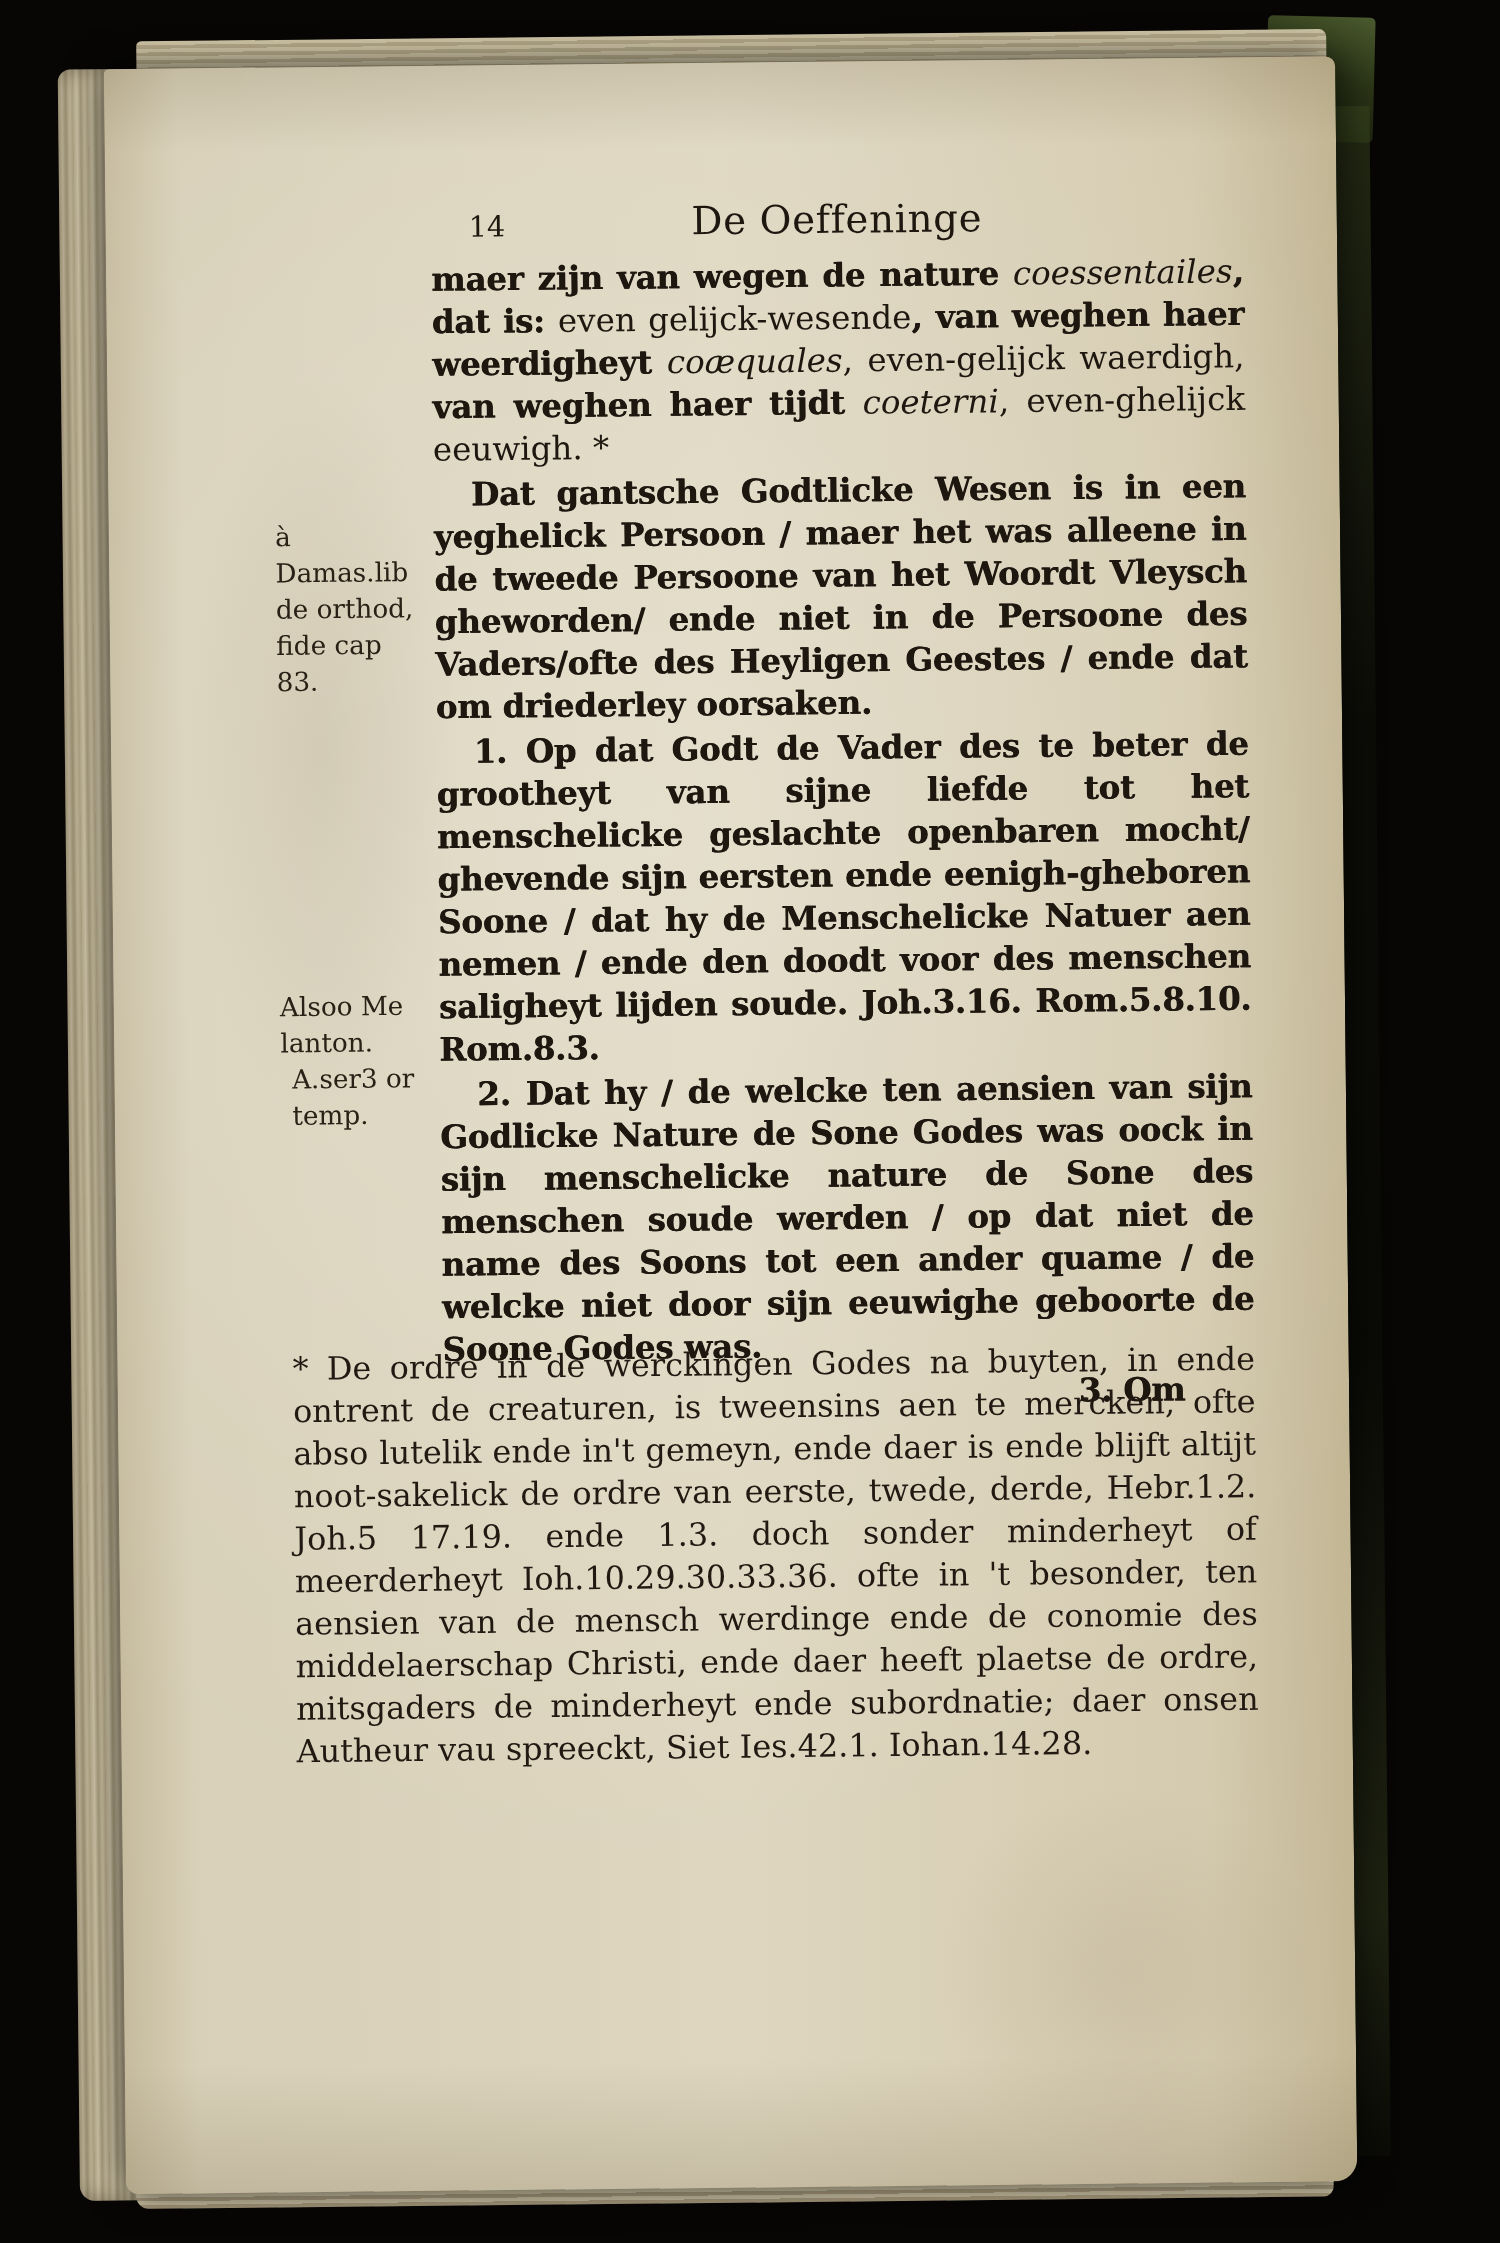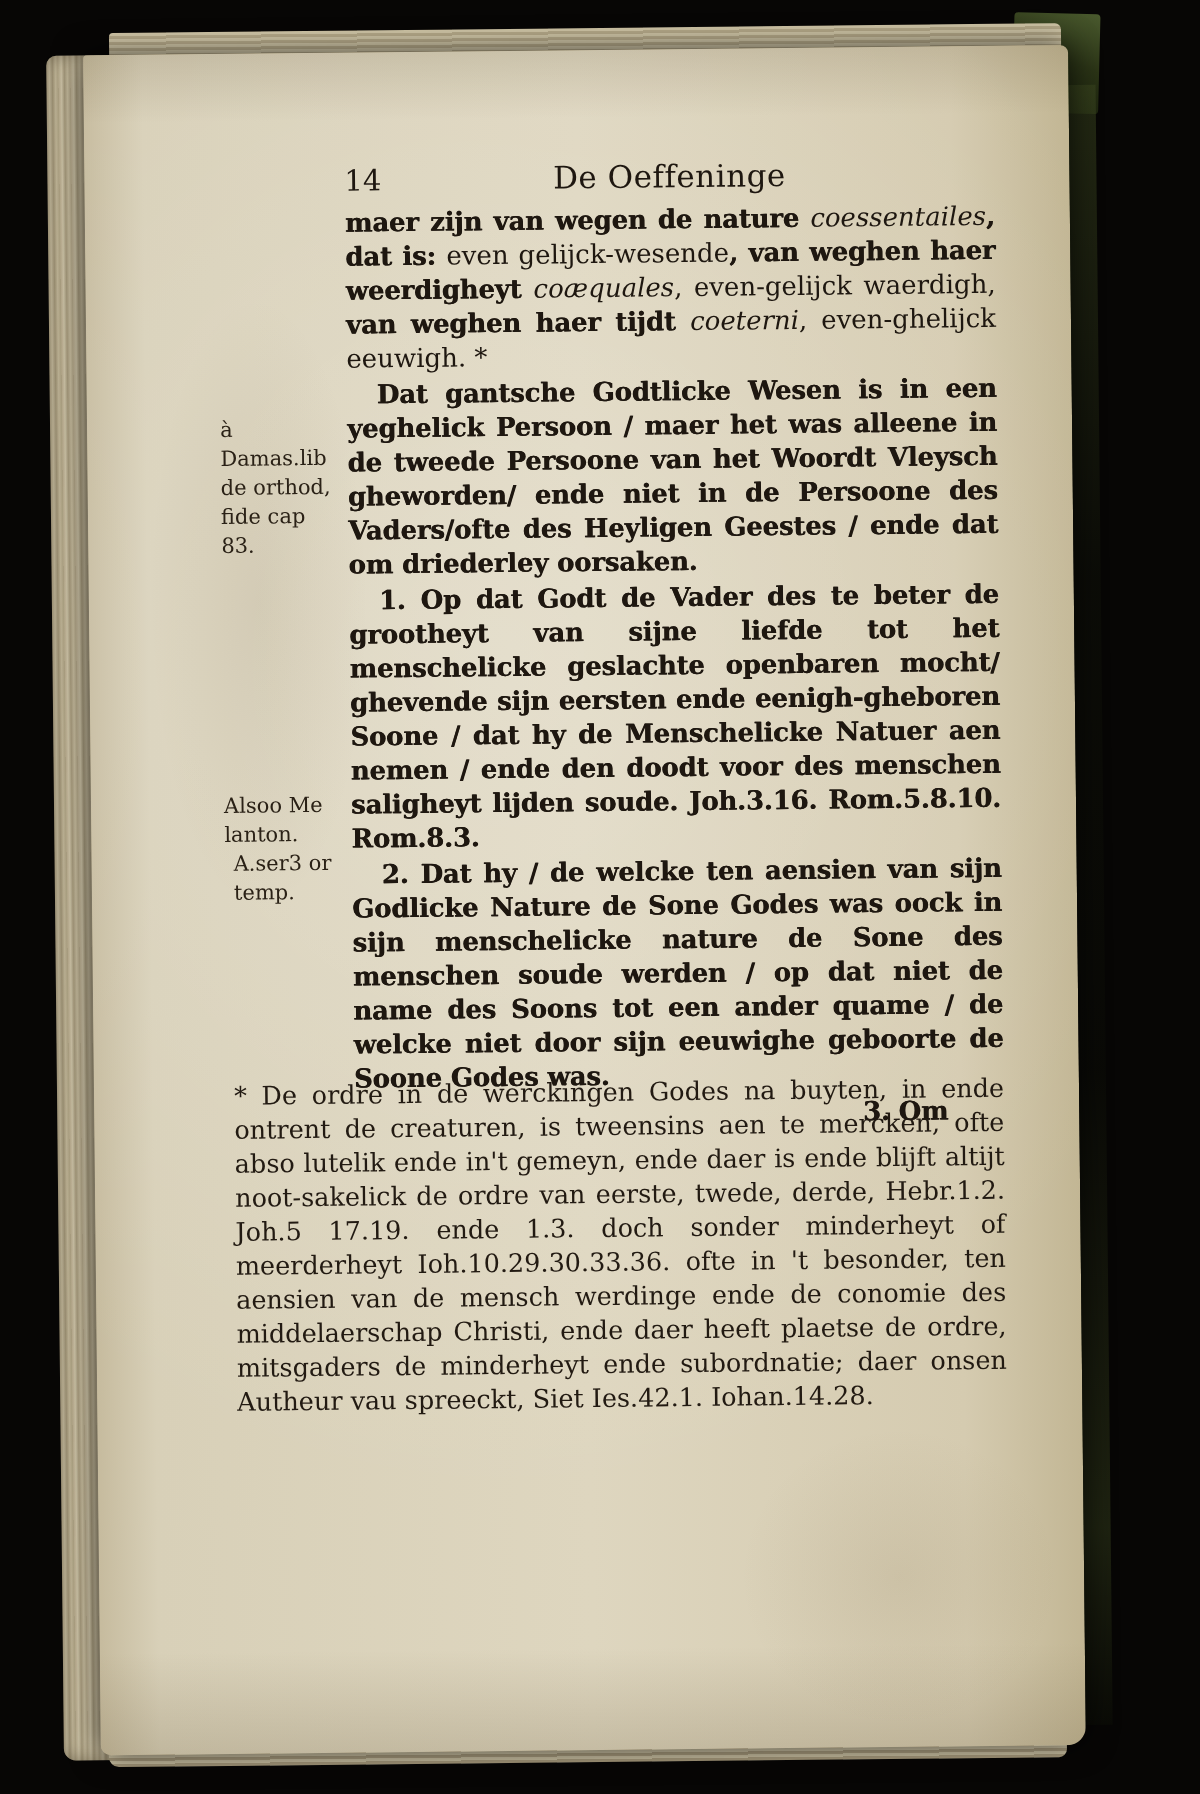--- a/index.html
+++ b/index.html
@@ -128,22 +128,23 @@
     font-size: 26px;
     line-height: 34px;
   }
   .header-row {
     display: grid;
     grid-template-columns: 90px 1fr 90px;
     align-items: baseline;
     margin-bottom: 8px;
   }
   .page-num {
-    font-size: 29px;
-    font-weight: normal;
+    font-size: 23px;
+    font-weight: normal;
+    text-align: center;
   }
   .running-title {
     text-align: center;
     font-size: 31px;
     letter-spacing: 0.5px;
     font-weight: normal;
   }
   .para {
     margin: 0 0 2px 0;
     text-align: justify;

